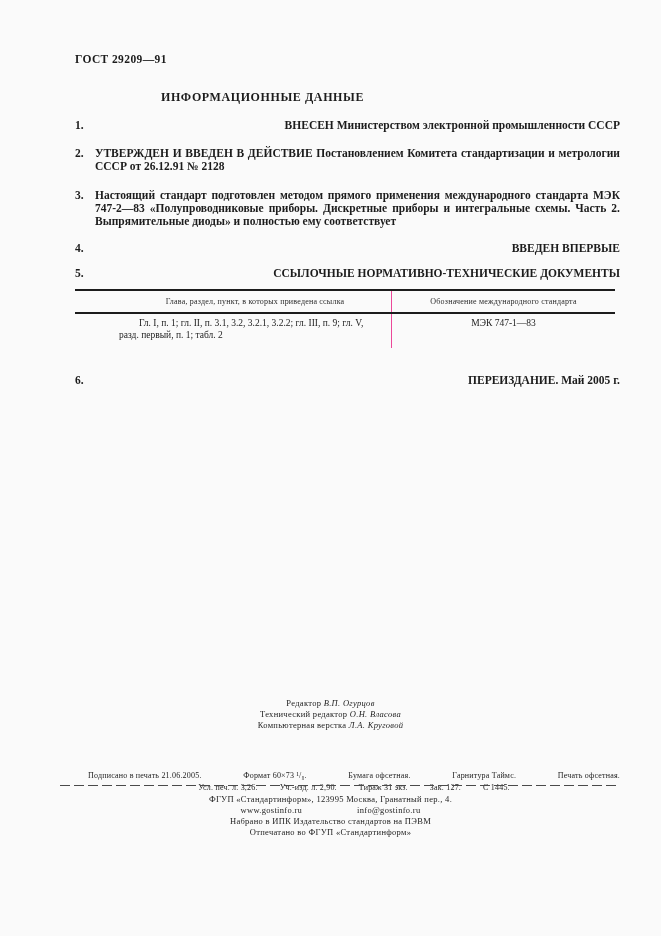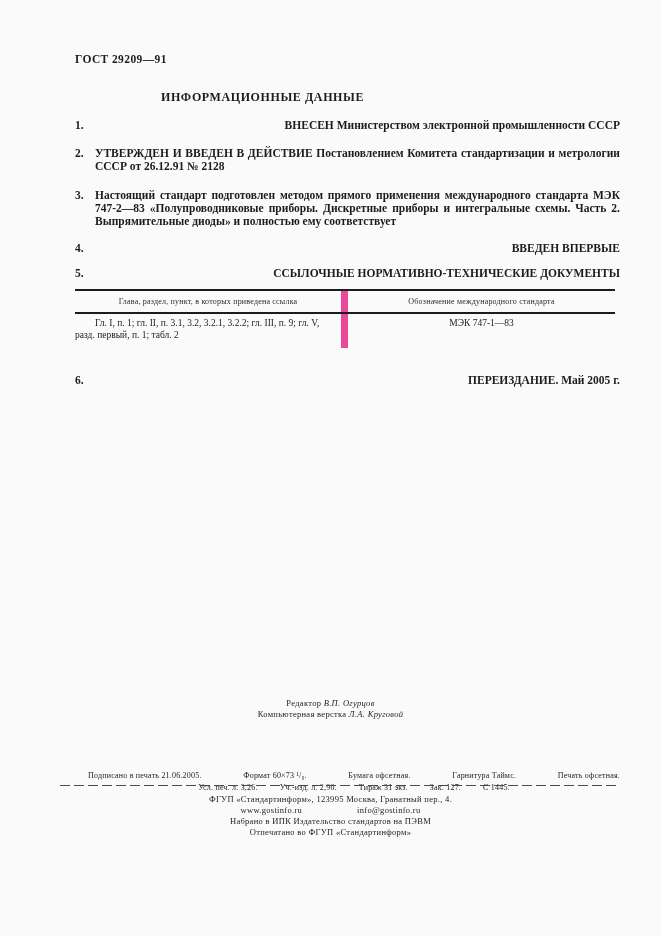--- a/index.html
+++ b/index.html
@@ -30,21 +30,21 @@
   .item.single .txt { text-align:right; }
   #item-2 { margin-top:15px; }
   #item-3 { margin-top:16px; }
   #item-4 { margin-top:14px; }
   #item-5 { margin-top:12px; }
   #item-6 { margin-top:26px; }
 
   .ref-table { margin-top:9px; width:540px; border-top:2px solid #1c1c1c; }
   .t-head { display:flex; border-bottom:2px solid #1c1c1c; }
   .t-row  { display:flex; }
-  .c1 { width:273px; box-sizing:border-box; border-right:7px solid #ec4899; }
+  .c1 { width:273px; box-sizing:border-box; border-right:1px solid #ec4899;margin-left:44px; }
   .c2 { flex:1; }
   .t-head .c1, .t-head .c2 {
     text-align:center; font-size:8px; letter-spacing:0.2px;
     padding:6px 10px 5px; line-height:10px; color:#2a2a2a;
   }
   .t-row .c1 {
     font-size:9.5px; line-height:12px; padding:3px 6px 7px 0;
     text-indent:20px;
   }
   .t-row .c2 {
@@ -126,20 +126,24 @@
     </div>
 
   </div>
 
   <div class="staff">
     <div>
       <span class="role">Редактор</span>
       <span class="name">В.П. Огурцов</span>
     </div>
     <div>
+      <span class="role">Технический редактор</span>
+      <span class="name">О.Н. Власова</span>
+    </div>
+    <div>
       <span class="role">Компьютерная верстка</span>
       <span class="name">Л.А. Круговой</span>
     </div>
   </div>
 
   <div class="print-info">
     <div class="print-line1">
       <span>Подписано в печать 21.06.2005.</span>
       <span>Формат 60×73 ¹/₈.</span>
       <span>Бумага офсетная.</span>

